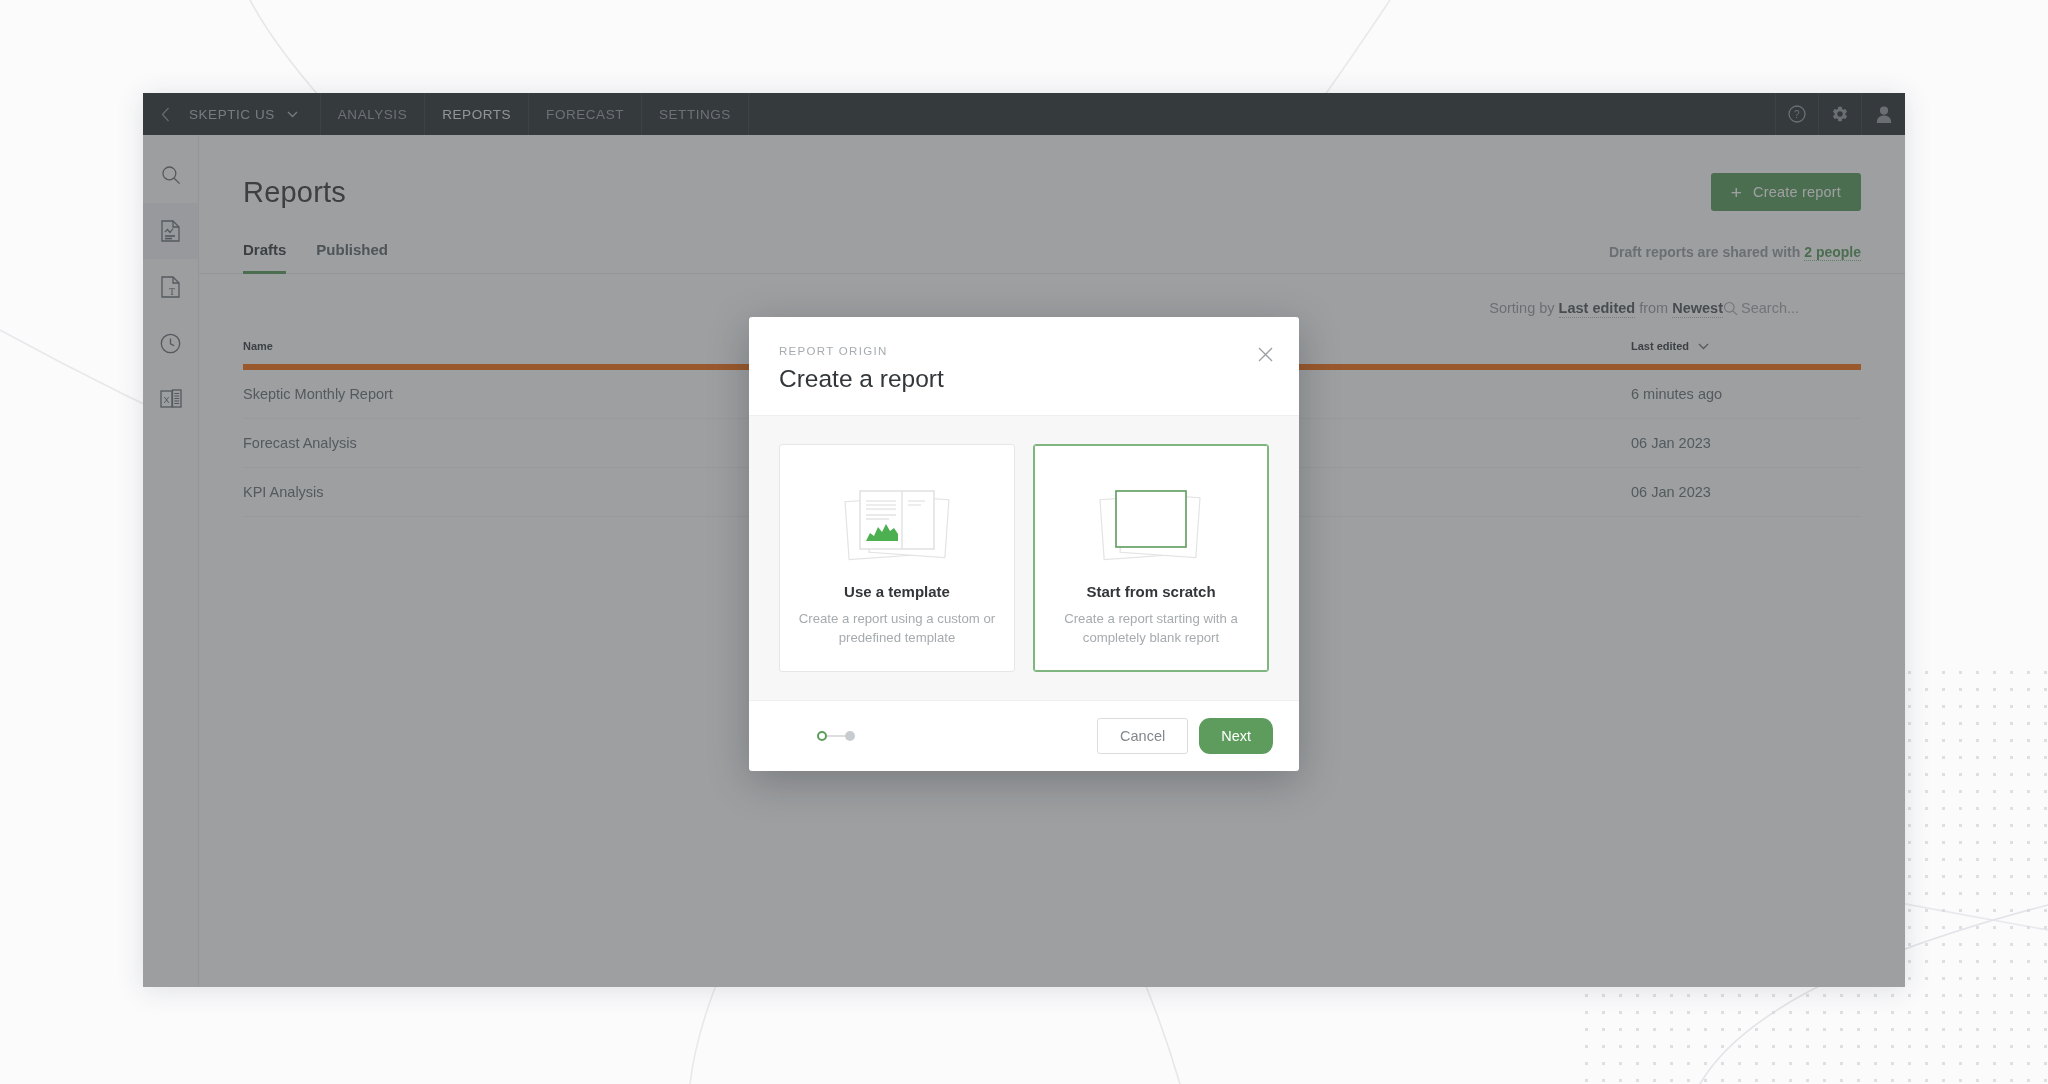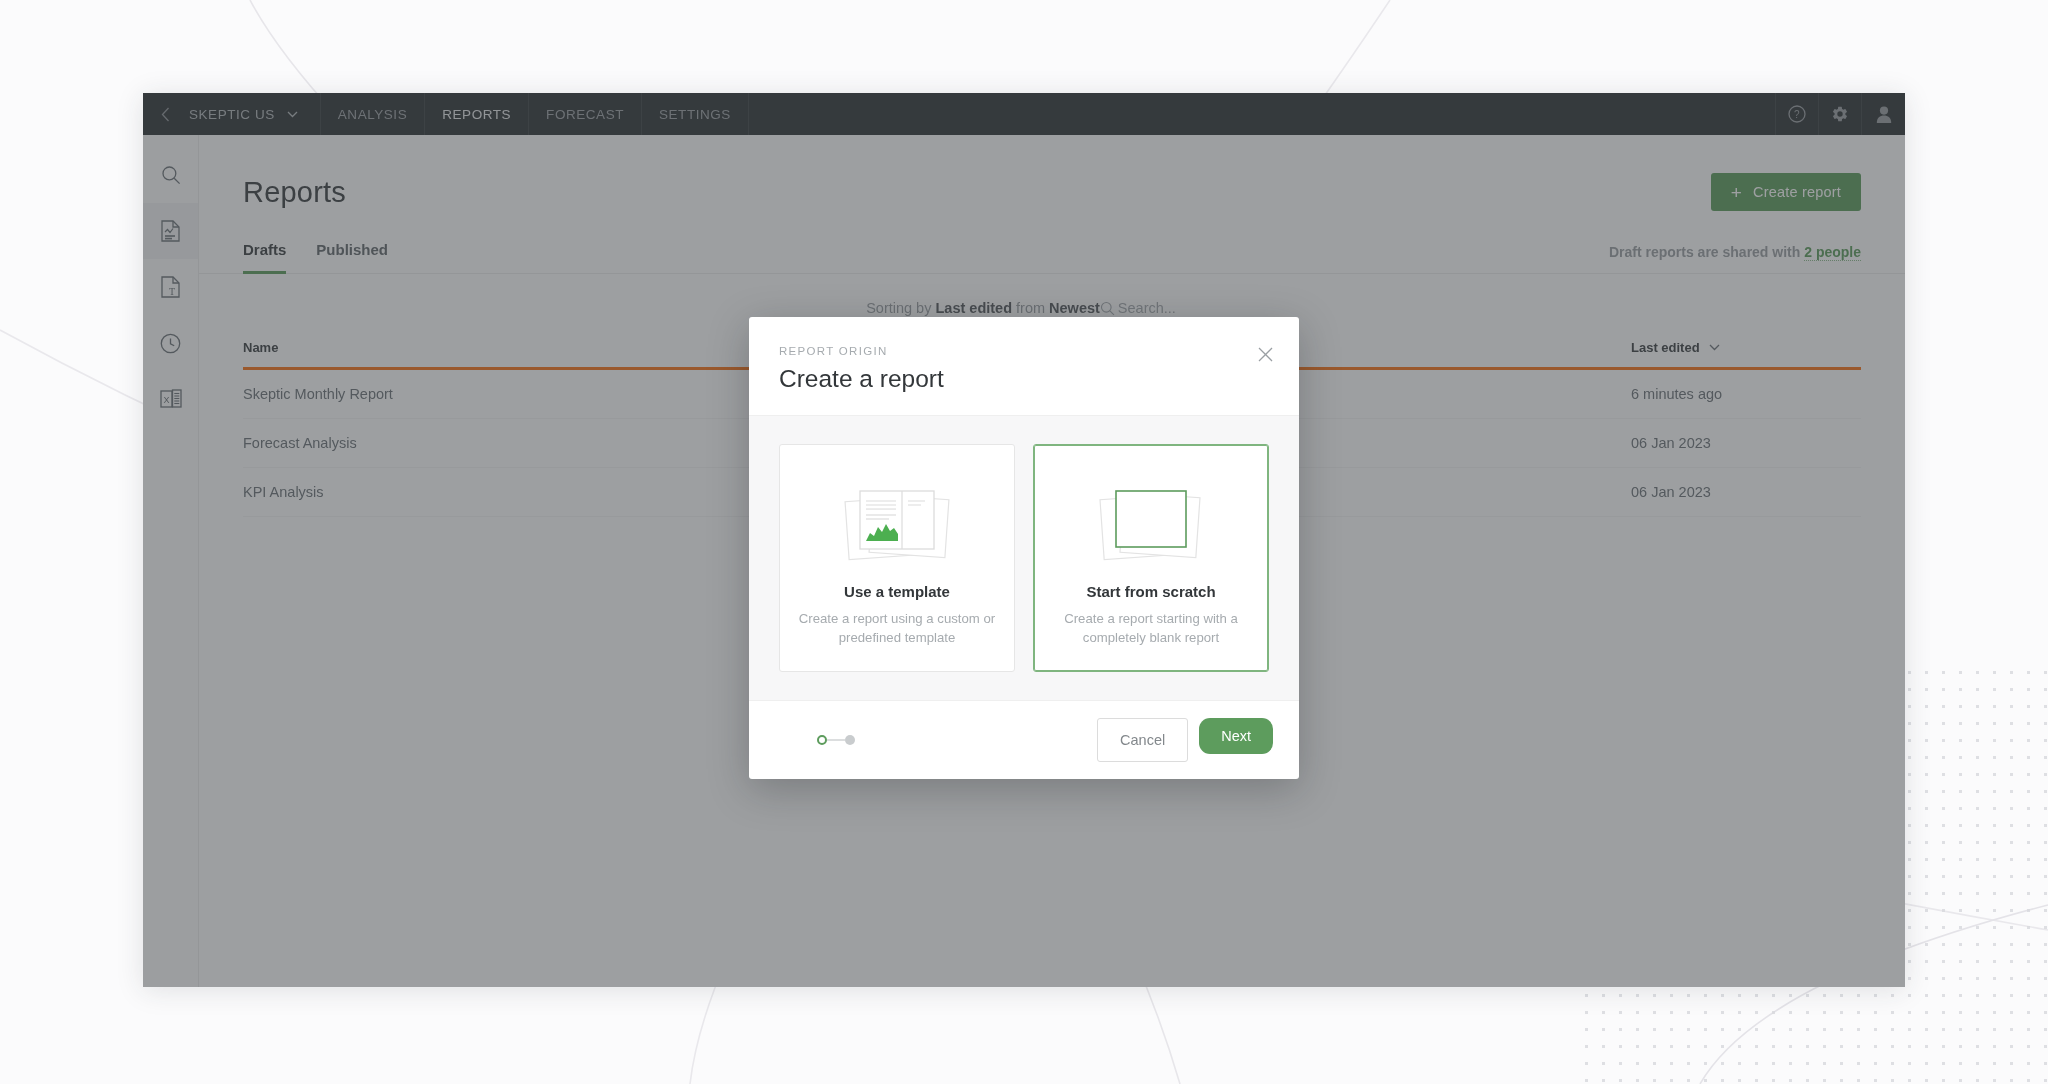--- a/index.html
+++ b/index.html
@@ -93,39 +93,39 @@
     font-size: 15px; color: #62686c; padding-bottom: 13px; cursor: pointer;
     border-bottom: 3px solid transparent; margin-bottom: -1px;
   }
   .tab.active { color: #3c4043; border-bottom-color: #5d9c5d; }
   .share-note { font-size: 14px; color: #9a9fa3; padding-bottom: 13px; }
   .link-dotted {
     color: #5d9c5d; border-bottom: 1px dotted #8fbc8f; cursor: pointer;
   }
 
   .sort-row {
-    display: flex; align-items: center; justify-content: center;
+    display: flex; align-items: center; justify-content: flex-end;
     padding: 26px 44px 0 44px;
   }
   .sort-text { font-size: 14.5px; color: #9a9fa3; }
   .sort-text b {
     color: #55595d; font-weight: 600;
     border-bottom: 1px dotted #b9bcbf; cursor: pointer; padding-bottom: 1px;
   }
   .search-box { display: flex; align-items: center; gap: 3px; color: #a6abaf; }
   .search-input {
     border: none; outline: none; background: transparent;
     font-family: inherit; font-size: 14.5px; color: #6c7378; width: 120px;
   }
   .search-input::placeholder { color: #a6abaf; }
 
   .table { margin-top: 24px; padding: 0 44px; }
   .t-head {
-    display: flex; border-bottom: 3px solid #f97316; padding-bottom: 12px;
-    font-size: 13px; color: #3c4043; font-weight: 600;
+    display: flex; border-bottom: 6px solid #f97316; padding-bottom: 12px;
+    font-size: 11px; color: #3c4043; font-weight: 600;
   }
   .t-row {
     display: flex; padding: 16px 0; font-size: 14.5px; color: #6c7378;
     border-bottom: 1px solid #f4f4f4; cursor: pointer;
   }
   .c-name { flex: 1; }
   .c-date { width: 230px; display: flex; align-items: center; gap: 9px; }
 
   
   #overlay {
@@ -166,21 +166,21 @@
   .steps { display: flex; align-items: center; margin-left: 42px; }
   .step-ring {
     width: 10px; height: 10px; border-radius: 50%;
     border: 2px solid #5d9c5d; background: #fff;
   }
   .step-line { width: 18px; height: 2px; background: #dcdedf; }
   .step-dot { width: 10px; height: 10px; border-radius: 50%; background: #c9ccce; }
   .foot-btns { display: flex; gap: 11px; }
   .btn-ghost {
     background: #fff; border: 1px solid #dcdcdc; border-radius: 3px;
-    height: 44px; padding: 0 22px; font-size: 14.5px; color: #83888c;
+    height: 36px; padding: 0 22px; font-size: 14.5px; color: #83888c;
     cursor: pointer; font-family: inherit;
   }
   .btn-next {
     background: #5d9c5d; border: none; border-radius: 11px;
     height: 36px; padding: 0 22px; font-size: 14.5px; color: #fff;
     cursor: pointer; font-family: inherit;
   }
 </style>
 </head>
 <body>

